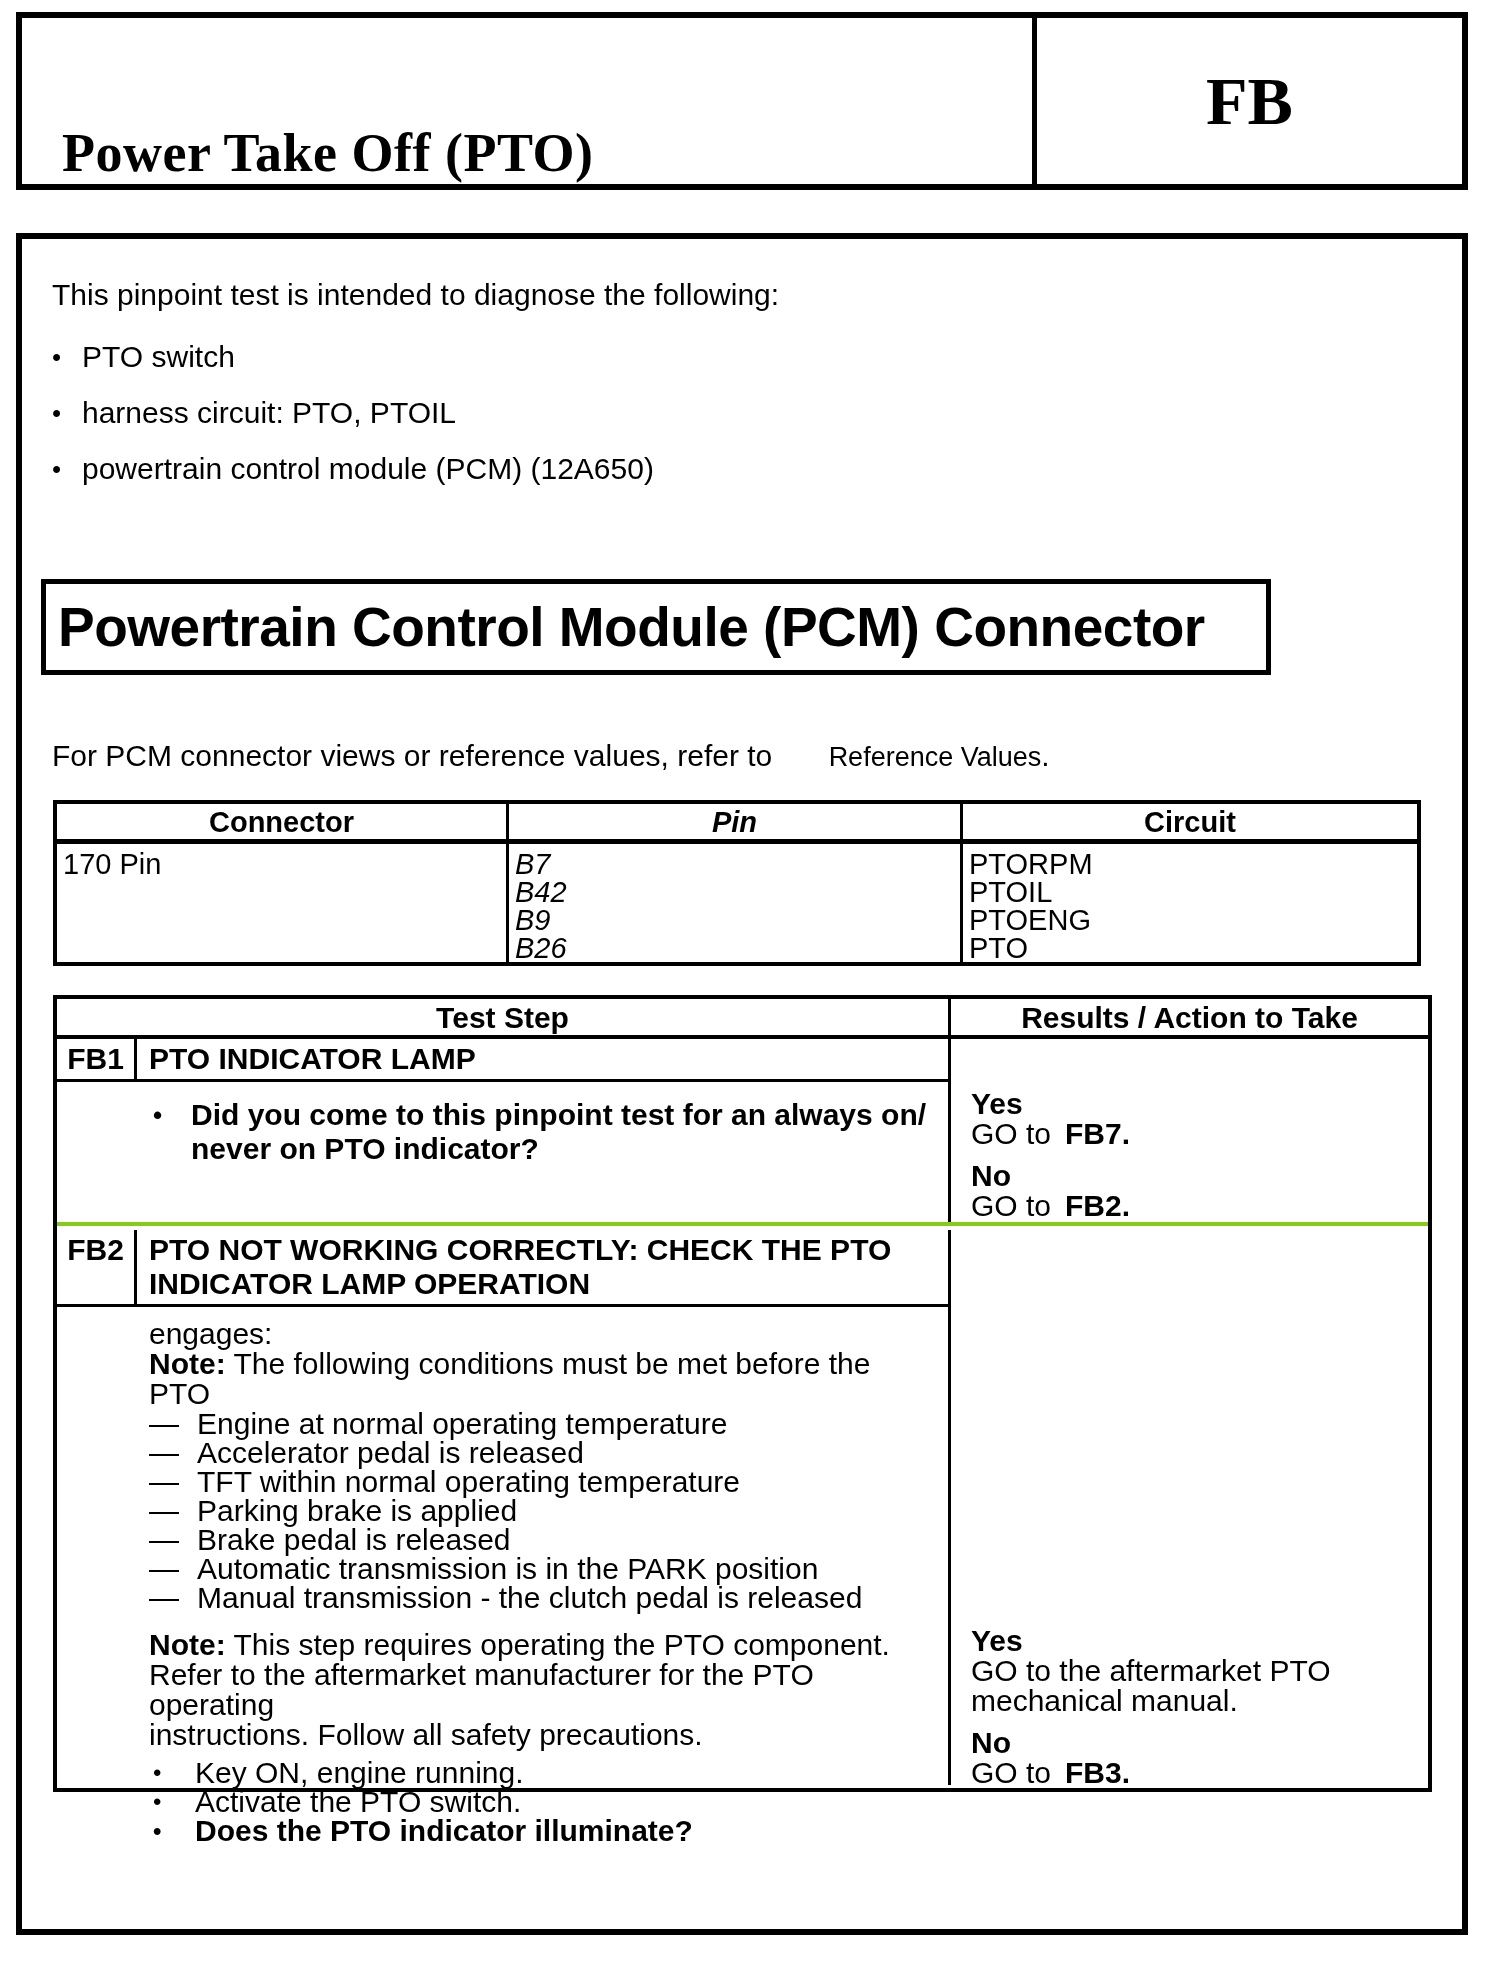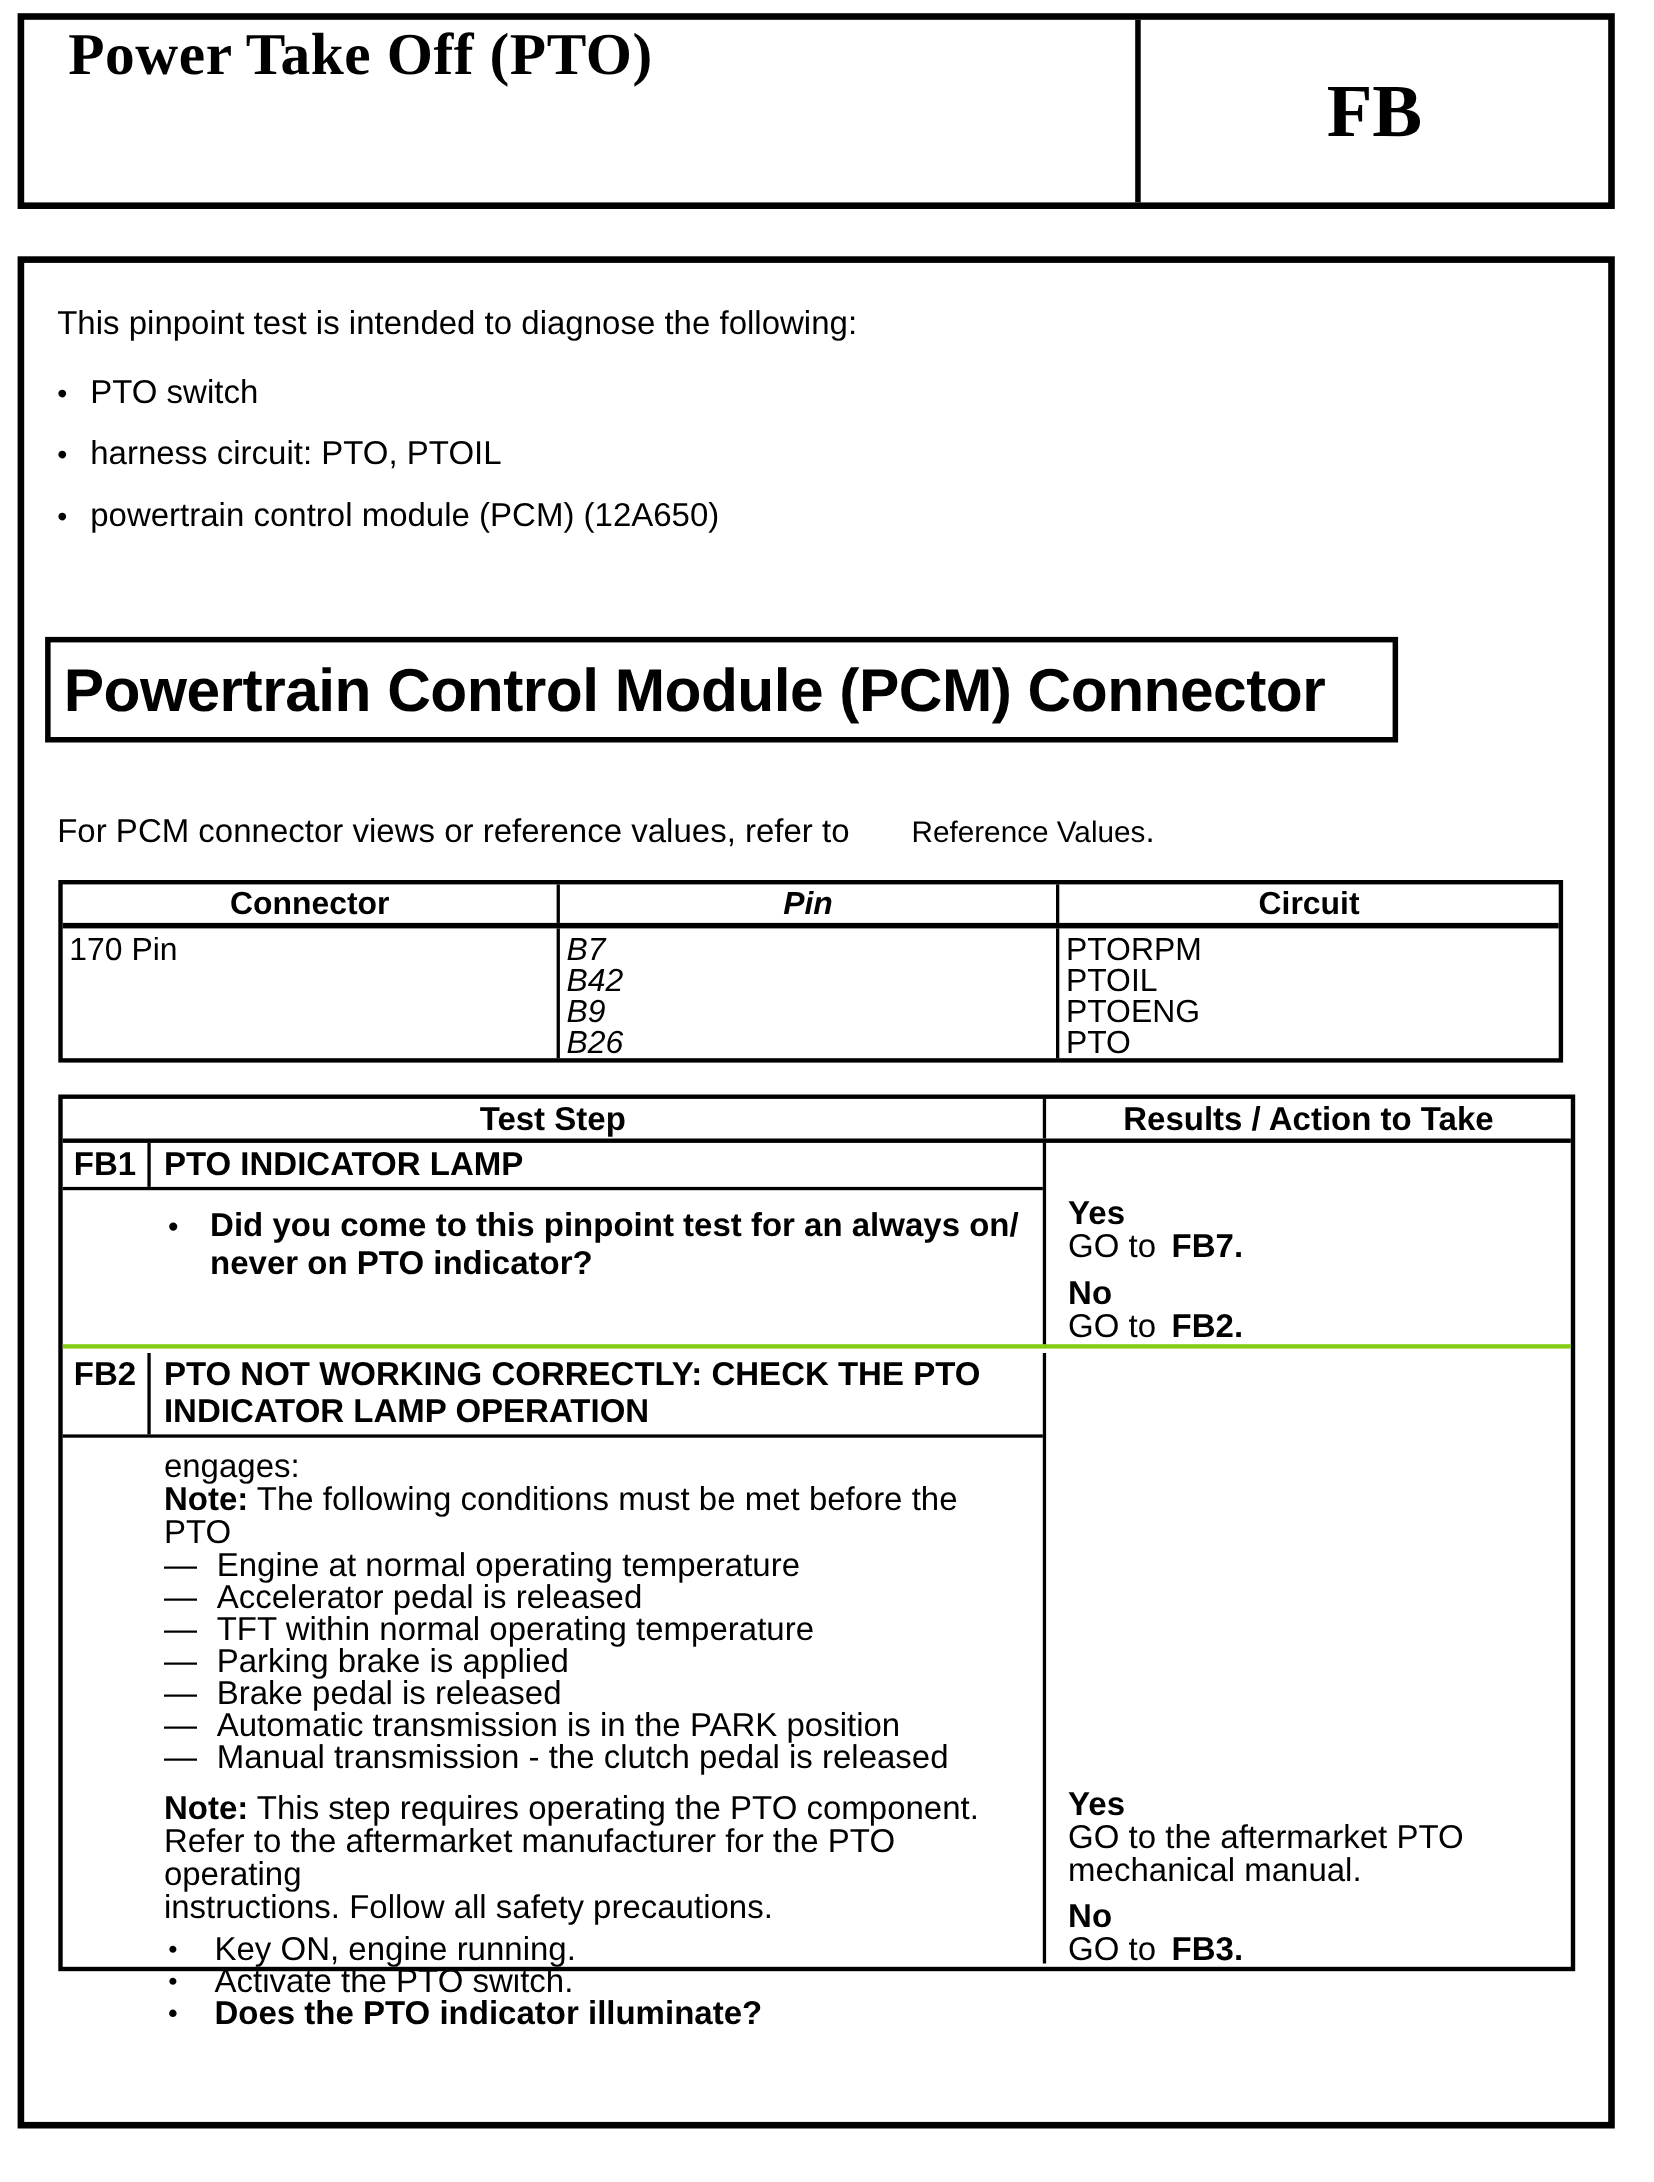--- a/index.html
+++ b/index.html
@@ -7,21 +7,21 @@
   .page {
     position:relative; width:1504px; height:1984px; background:#ffffff;
     font-family:"Liberation Sans", sans-serif; color:#000;
     overflow:hidden;
   }
   
   .header-box {
     position:absolute; left:16px; top:12px; width:1452px; height:178px;
     border:6px solid #000; display:flex; background:#fff;
   }
-  .hb-left { width:1015px; border-right:5px solid #000; display:flex; align-items:flex-start; padding-left:40px; }
+  .hb-left { width:1015px; border-right:5px solid #000; display:flex; align-items:flex-end; padding-left:40px; }
   .hb-right { flex:1; display:flex; align-items:center; justify-content:center; }
   .header-title { font-family:"Liberation Serif", serif; font-weight:bold; font-size:54px; letter-spacing:0.5px; }
   .header-code  { font-family:"Liberation Serif", serif; font-weight:bold; font-size:68px; }
 
   
   .main-box {
     position:absolute; left:16px; top:233px; width:1452px; height:1702px;
     border:6px solid #000; background:#fff;
   }
 

